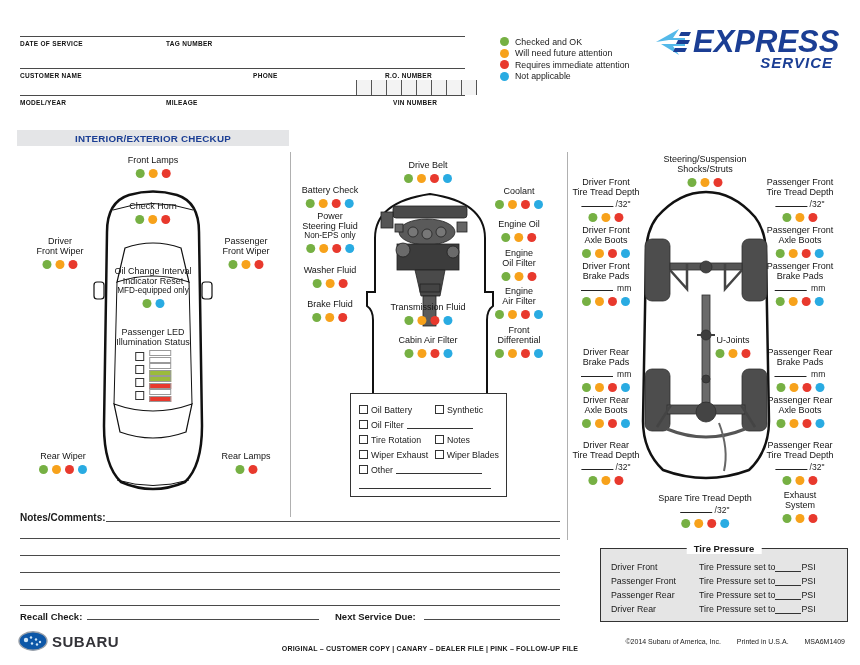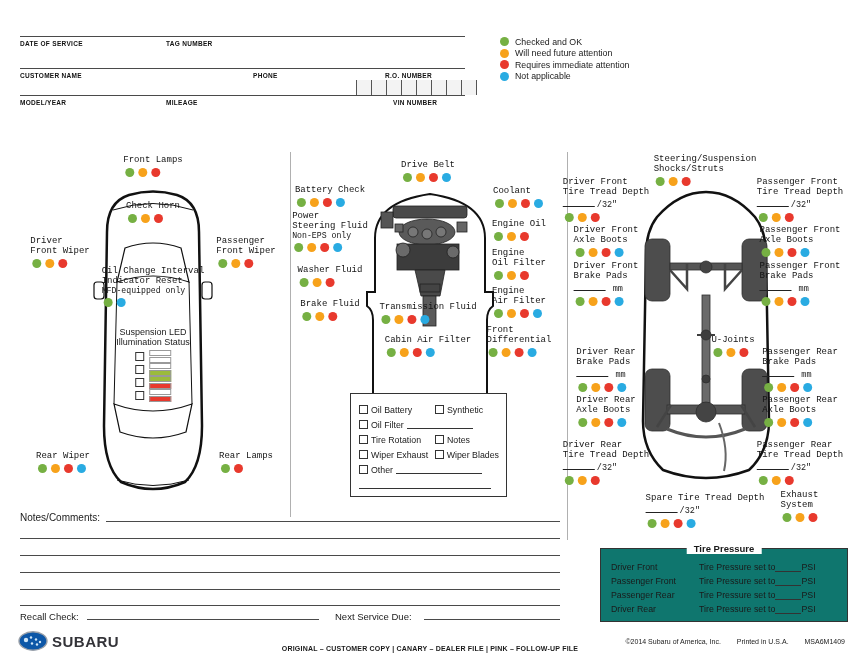--- a/index.html
+++ b/index.html
@@ -21,21 +21,21 @@
   
   .xp{position:absolute;width:195px;text-align:left;}
   .xp-row{display:flex;align-items:center;}
   .xp-express{font-size:31px;font-weight:bold;font-style:italic;color:#1B3E94;letter-spacing:0px;line-height:30px;}
   .xp-service{font-size:15px;font-weight:bold;font-style:italic;color:#1B3E94;text-align:right;width:178px;margin-top:-3px;letter-spacing:1px;}
   
   .col-header{position:absolute;height:16px;background:#e4e5e7;color:#1B3E94;font-size:9.8px;font-weight:bold;
               display:flex;align-items:center;justify-content:center;letter-spacing:.2px;}
   .vdiv{position:absolute;width:0;border-left:1px solid #b0b0b0;}
   
-  .item{position:absolute;transform:translateX(-50%);text-align:left;white-space:nowrap;font-family:Liberation Mono, monospace;}
+  .item{position:absolute;transform:translateX(-50%);text-align:center;white-space:nowrap;}
   .item .lbl{font-size:9px;line-height:10px;color:#141414;}
   .item .note{font-size:8.2px;line-height:9px;color:#141414;}
   .blank{font-size:8.5px;line-height:10px;margin-top:1px;}
   .bl{display:inline-block;width:32px;height:8px;border-bottom:1px solid #222;margin-right:2px;}
   .dots{margin-top:3px;line-height:9px;}
   .dots .dot{margin:0 2px;}
   
   .tele{position:absolute;transform:translateX(-50%);text-align:center;}
   .tele .lbl{font-size:9px;line-height:10px;}
   .tele-rows{display:inline-block;margin-top:3px;}
@@ -44,23 +44,23 @@
   .bars{display:inline-block;margin-left:5px;}
   .bar{width:20px;height:4px;border:1px solid #999;margin-bottom:1px;}
   
   .sbox{position:absolute;border:1px solid #333;background:#fff;padding:8px 7px 4px 8px;}
   .sb-row{display:flex;align-items:center;height:15px;font-size:8.8px;}
   .sb-item{display:flex;align-items:center;white-space:nowrap;}
   .sb-item .cb{margin-right:3px;}
   .sb-c1{width:76px;}
   .sb-line{display:inline-block;height:8px;border-bottom:1px solid #333;margin-left:3px;}
   
-  .bold-label{position:absolute;font-size:9.5px;font-weight:normal;white-space:nowrap;}
-  
-  .tp-box{position:absolute;border:1px solid #333;background:#0f766e;}
+  .bold-label{position:absolute;font-size:9.5px;font-weight:bold;white-space:nowrap;}
+  
+  .tp-box{position:absolute;border:1px solid #333;background:#e5e5e5;}
   .tp-title{position:absolute;top:-6px;left:50%;transform:translateX(-50%);background:#fff;padding:0 7px;
             font-size:9.5px;font-weight:bold;white-space:nowrap;}
   .tp-rows{padding:11px 10px 0 10px;}
   .tp-row{display:flex;height:14px;font-size:8.8px;align-items:center;}
   .tp-pos{width:88px;}
   .tp-line{display:inline-block;width:26px;height:8px;border-bottom:1px solid #333;}
   
   .subaru{position:absolute;display:flex;align-items:center;}
   .subaru-text{font-size:15px;font-weight:bold;color:#333338;letter-spacing:.5px;margin-left:4px;}
   .foot-center{position:absolute;width:860px;text-align:center;font-size:7px;font-weight:bold;color:#1a1a1a;letter-spacing:.2px;}
@@ -109,21 +109,35 @@
       <div class="legend-row">
         <span class="dot" style="background: rgb(232, 57, 45);"></span>
         <span class="legend-label">Requires immediate attention</span>
       </div>
       <div class="legend-row">
         <span class="dot" style="background: rgb(41, 171, 226);"></span>
         <span class="legend-label">Not applicable</span>
       </div>
     </div>
 
-
+  <div class="xp" style="left:655px;top:27px;">
+    <div class="xp-row">
+      <svg width="38" height="30" viewBox="0 0 38 30">
+        <polygon points="1,15 24,2 18,11 30,11 30,13 14,13" fill="#54B9E9"></polygon>
+        <polygon points="4,17 16,17 30,17 30,19 18,19 24,28 6,17" fill="#54B9E9"></polygon>
+        <polygon points="26,5 36,5 34,9 24,9" fill="#1B3E94"></polygon>
+        <polygon points="23,13 35,13 33,17 21,17" fill="#1B3E94"></polygon>
+        <polygon points="20,21 32,21 30,25 18,25" fill="#1B3E94"></polygon>
+      </svg>
+      <span class="xp-express">EXPRESS</span>
+    </div>
+    <div class="xp-service">SERVICE</div>
+  </div>
+
+  <div class="col-header" style="left:17px;top:130px;width:272px;">INTERIOR/EXTERIOR CHECKUP</div>
   <div class="vdiv" style="left:290px;top:152px;height:365px;"></div>
   <div class="vdiv" style="left:567px;top:152px;height:388px;"></div>
 
   <svg class="abs" style="left:83px;top:186px;" width="140" height="318" viewBox="0 0 140 318">
     <path d="M24,46 Q24,16 46,9 Q70,2 94,9 Q116,16 116,46 L119,240 Q119,280 102,296 Q70,310 38,296 Q21,280 21,240 Z" fill="#ffffff" stroke="#111" stroke-width="2.5"></path>
     <path d="M30,24 Q70,11 110,24" fill="none" stroke="#111" stroke-width="1"></path>
     <path d="M42,62 Q70,52 98,62 L106,96 Q70,84 34,96 Z" fill="none" stroke="#111" stroke-width="1.2"></path>
     <path d="M34,96 L31,218" fill="none" stroke="#111" stroke-width="1"></path>
     <path d="M106,96 L109,218" fill="none" stroke="#111" stroke-width="1"></path>
     <path d="M31,218 Q70,232 109,218 L103,246 Q70,258 37,246 Z" fill="none" stroke="#111" stroke-width="1.2"></path>
@@ -345,21 +359,21 @@
         <div class="dots"><span class="dot" style="background: rgb(118, 176, 67);"></span><span class="dot" style="background: rgb(247, 162, 27);"></span><span class="dot" style="background: rgb(232, 57, 45);"></span><span class="dot" style="background: rgb(41, 171, 226);"></span></div>
       </div>
       <div class="item" style="left: 800px; top: 490px;">
         <div class="lbl">Exhaust</div>
         <div class="lbl">System</div>
         <div class="dots"><span class="dot" style="background: rgb(118, 176, 67);"></span><span class="dot" style="background: rgb(247, 162, 27);"></span><span class="dot" style="background: rgb(232, 57, 45);"></span></div>
       </div>
     </div>
 
   <div class="tele" style="left:153px;top:327px;">
-    <div class="lbl">Suspension LED</div>
+    <div class="lbl">Passenger LED</div>
     <div class="lbl">Illumination Status</div>
     <div class="tele-rows" id="tele-rows"><div class="tele-row">
           <span class="cb"></span>
           <span class="bars">
             <div class="bar" style="background: rgb(255, 255, 255);"></div>
             <div class="bar" style="background: rgb(255, 255, 255);"></div>
           </span>
         </div><div class="tele-row">
           <span class="cb"></span>
           <span class="bars">

